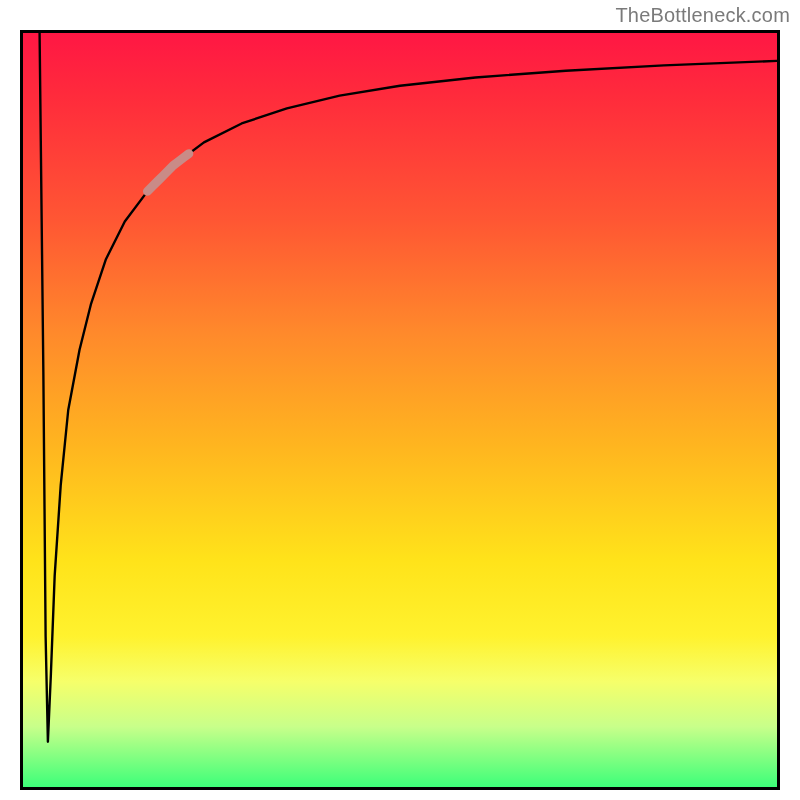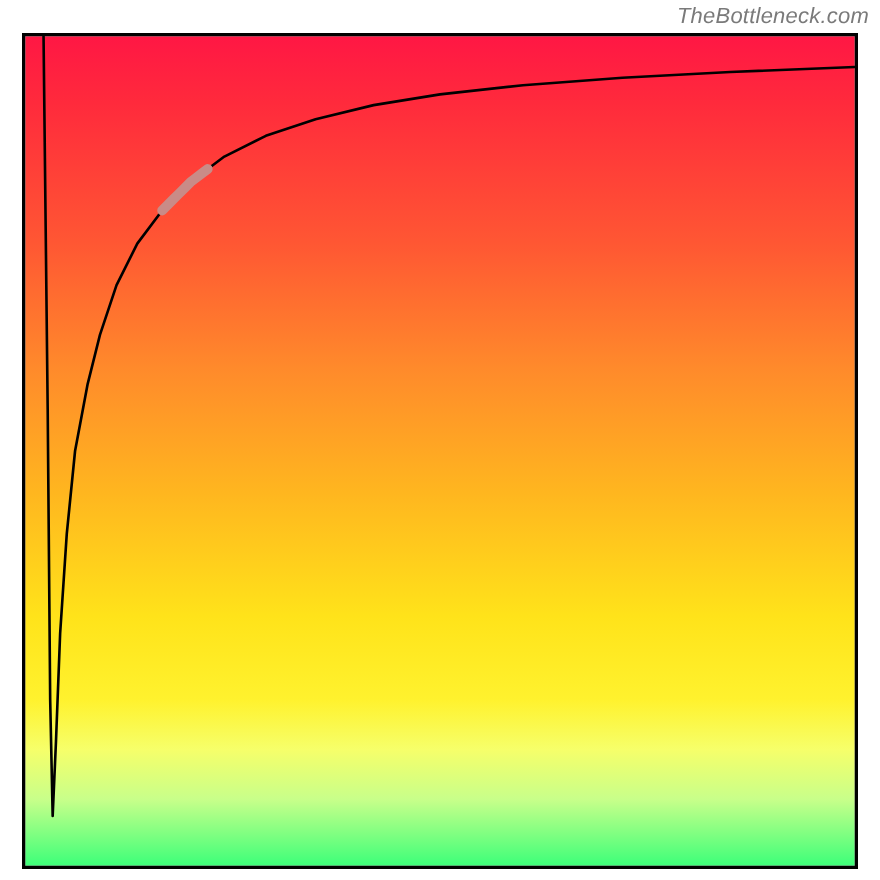--- a/index.html
+++ b/index.html
@@ -6,21 +6,20 @@
   html, body { width: 800px; height: 800px; overflow: hidden; background: #fff; }
   .wrap { position: relative; width: 800px; height: 800px; }
   .attribution {
     position: absolute;
     top: 4px;
     right: 10px;
     font-family: Arial, Helvetica, sans-serif;
     font-size: 20px;
     color: #7a7a7a;
     letter-spacing: 0.2px;
-    font-style: italic;
   }
   .plot {
     position: absolute;
     left: 20px;
     top: 30px;
     width: 760px;
     height: 760px;
     background: linear-gradient(to bottom,
       #ff1744 0%,
       #ff2a3c 8%,

